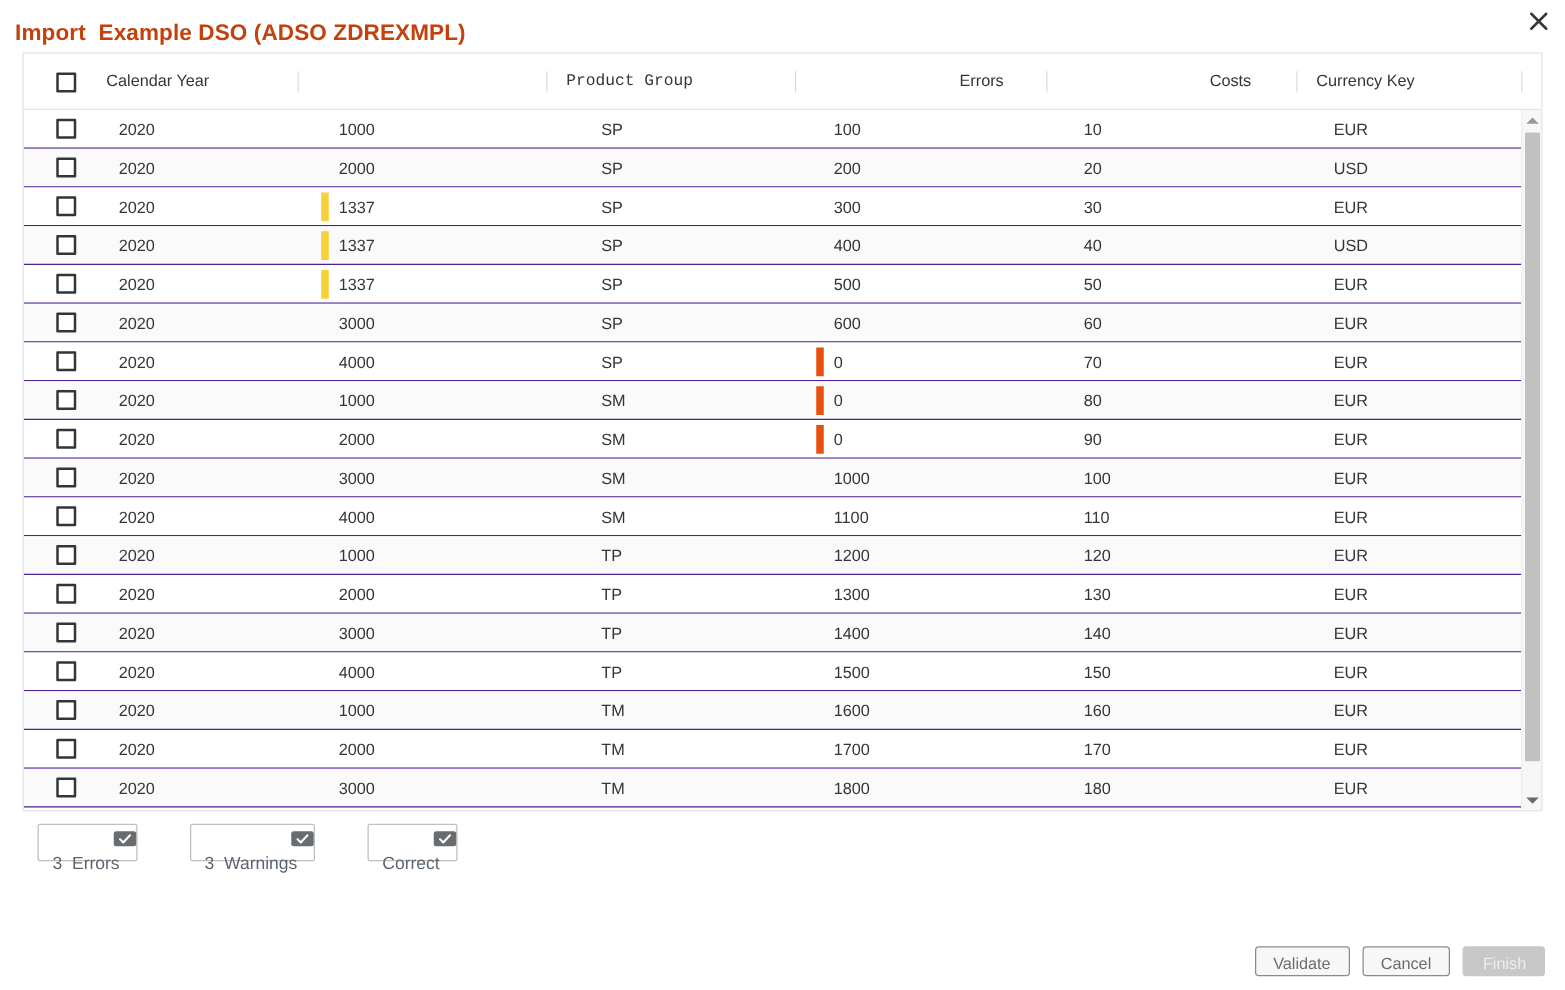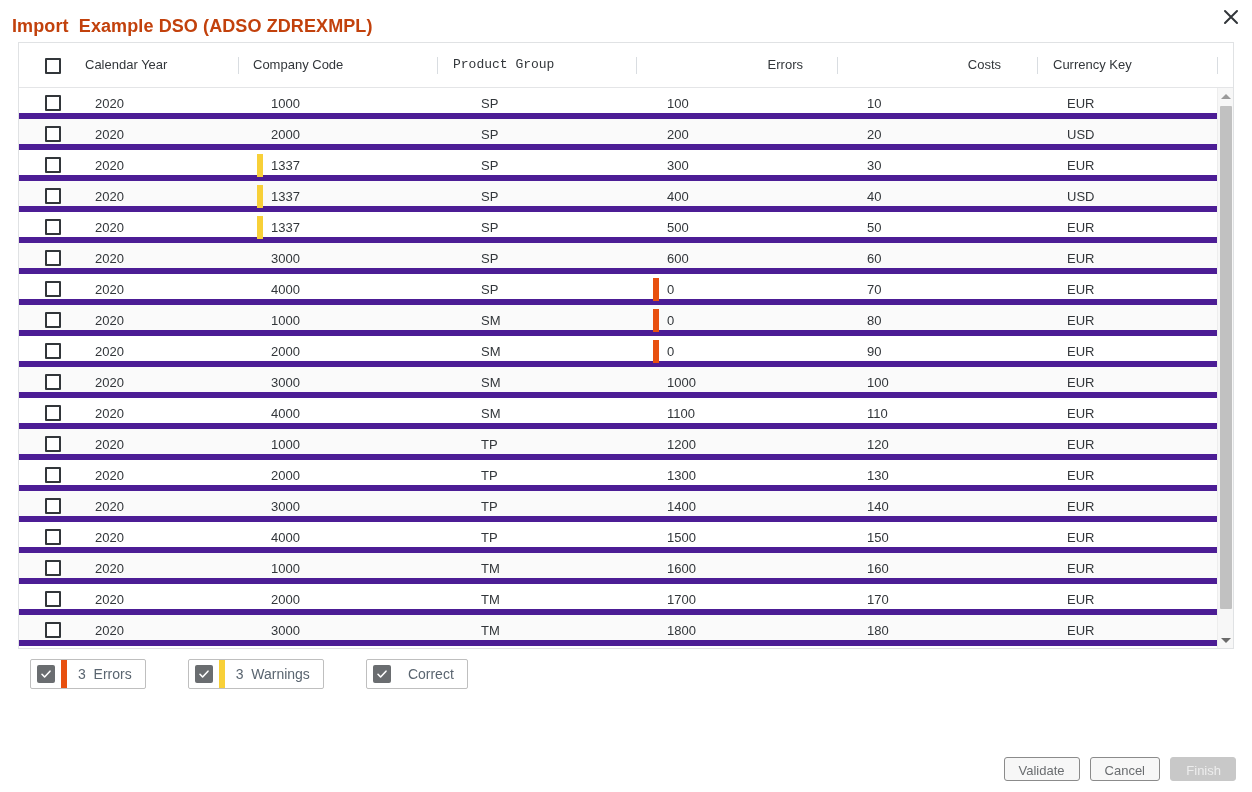--- a/index.html
+++ b/index.html
@@ -88,21 +88,21 @@
     position: absolute;
     left: 0;
     top: 0;
     right: 0;
   }
   .trow {
     position: relative;
     height: 31px;
     box-sizing: border-box;
     background: #ffffff;
-    border-bottom: 6px solid #4c1d95;
+    border-bottom: 1px solid #4c1d95;
   }
   .trow.alt { background: #fafafa; }
 
   .cb {
     position: absolute;
     left: 26px;
     top: 7px;
     width: 16px;
     height: 16px;
     box-sizing: border-box;
@@ -192,27 +192,28 @@
   
   .filters {
     position: absolute;
     left: 30px;
     top: 659px;
     display: flex;
     gap: 42px;
   }
   .filter {
     display: flex;
-    align-items: center;
+    align-items: flex-end;
     height: 30px;
     border: 1px solid #bfbfbf;
     background: #ffffff;
     border-radius: 2px;
     cursor: pointer;
     box-sizing: border-box;
+    flex-direction: column;
   }
   .filter .fcb {
     width: 18px;
     height: 18px;
     margin: 5px 0 5px 6px;
     background: #6a6d70;
     border-radius: 2px;
     display: flex;
     align-items: center;
     justify-content: center;
@@ -276,21 +277,20 @@
     <path d="M3 3 L15 15 M15 3 L3 15" stroke="#32363a" stroke-width="2" stroke-linecap="round"></path>
   </svg>
 </div>
 
 <div class="table-panel">
 
   <div class="thead">
     <div class="cb"></div>
     <div class="hcell h-year">Calendar Year</div>
     <div class="sep" style="left:219px;"></div>
-    <div class="hcell h-comp">Company Code</div>
     <div class="sep" style="left:418px;"></div>
     <div class="hcell h-prod">Product Group</div>
     <div class="sep" style="left:617px;"></div>
     <div class="hcell h-sales">Errors</div>
     <div class="sep" style="left:818px;"></div>
     <div class="hcell h-costs">Costs</div>
     <div class="sep" style="left:1018px;"></div>
     <div class="hcell h-curr">Currency Key</div>
     <div class="sep" style="left:1198px;"></div>
   </div>

